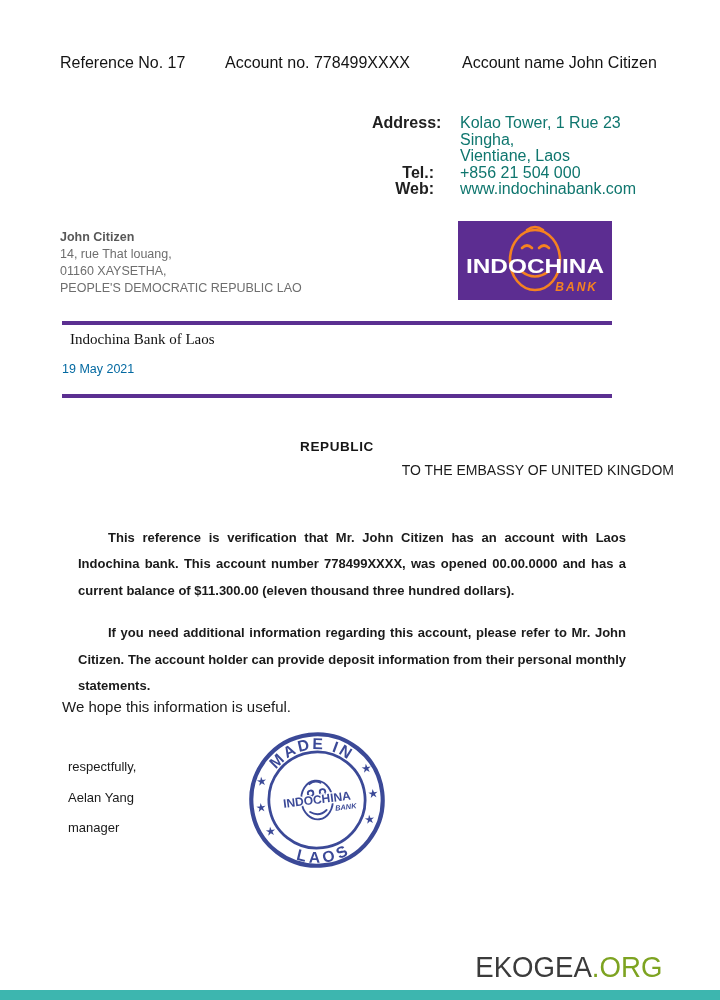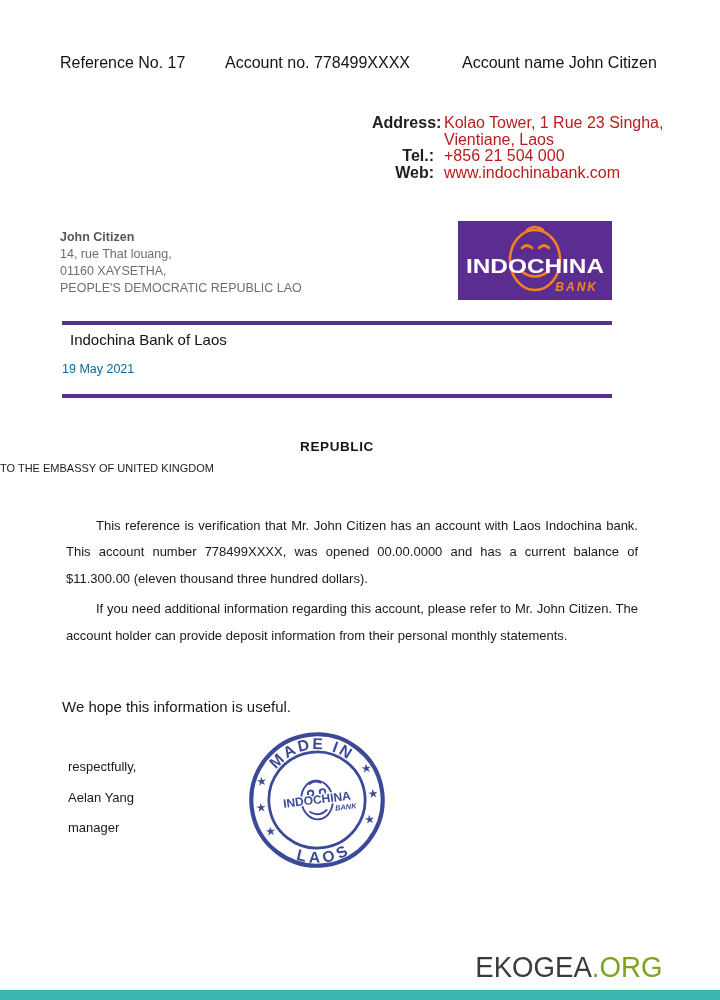--- a/index.html
+++ b/index.html
@@ -9,40 +9,40 @@
   }
   .abs{position:absolute;}
 
   
   .meta{font-size:16px;color:#141414;}
 
   
   .contact{left:372px;top:115px;width:300px;font-size:16px;line-height:16.5px;}
   .contact-row{display:flex;}
   .contact-label{width:62px;text-align:right;font-weight:bold;color:#202020;flex:0 0 62px;}
-  .contact-value{margin-left:10px;color:#b91c1c;}
+  .contact-value{margin-left:26px;color:#0f766e;}
 
   
   .recipient{left:60px;top:229px;font-size:12.5px;line-height:17px;color:#6e6e6e;}
   .recipient .name{font-weight:bold;color:#585858;}
 
   
   .logo{left:458px;top:221px;width:154px;height:79px;}
 
   
   .rule{left:62px;width:550px;height:4px;background:#5b2f91;}
 
-  .bankname{left:70px;top:331px;font-size:15px;color:#111111;}
+  .bankname{left:70px;top:331px;font-size:15px;color:#111111;font-family:Liberation Serif, serif;}
   .dateline{left:52px;top:362px;font-size:12.5px;color:#0369a1;margin-left:10px;}
 
   .title{left:0;top:439px;width:674px;text-align:center;font-weight:bold;font-size:13.5px;letter-spacing:.6px;color:#161616;}
-  .subtitle{left:0;top:462px;width:674px;text-align:left;font-size:11px;color:#1c1c1c;}
+  .subtitle{left:0;top:462px;width:674px;text-align:right;font-size:14px;color:#1c1c1c;}
 
   .body{left:62px;top:509px;width:580px;font-size:13px;line-height:26.4px;text-align:justify;color:#1a1a1a;}
-  .body p{margin:4px;text-indent:30px;}
+  .body p{margin:16px;text-indent:30px;font-weight:bold;}
 
   .hope{left:62px;top:698px;font-size:15px;color:#1a1a1a;}
   .closing{left:68px;top:752px;font-size:13px;line-height:30.5px;color:#1a1a1a;}
 
   .stamp{left:243px;top:726px;width:148px;height:148px;transform:rotate(-7deg);opacity:.92;}
 
   .footer-brand{right:58px;top:950px;font-size:30px;letter-spacing:0;transform:scaleX(.92);transform-origin:right;}
   .footer-brand .dark{color:#3b3b3b;}
   .footer-brand .green{color:#7da321;}
   .bottombar{left:0;bottom:0;width:720px;height:10px;background:#3db6af;}

